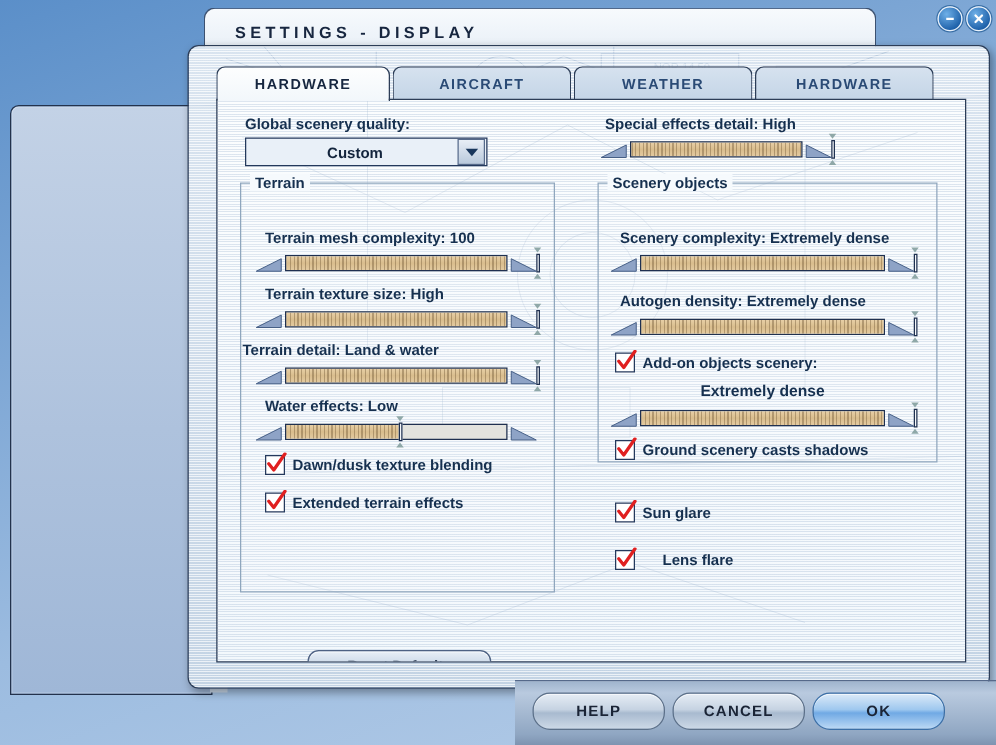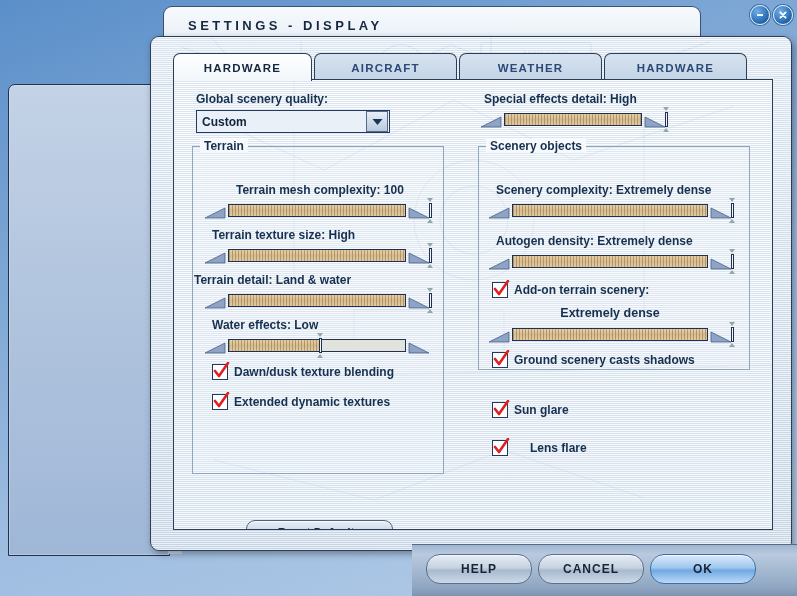--- a/index.html
+++ b/index.html
@@ -133,20 +133,21 @@
   .group-title{
     position:absolute;font-size:12px;font-weight:bold;color:#16304f;
     background:#f6fafd;padding:0 4px;white-space:nowrap;
   }
 
   
   .combo{
     position:absolute;height:21px;border:1px solid #24395c;
     background:#e9f0f8;display:flex;align-items:center;
     cursor:pointer;
+    text-align:center;
   }
   .combo .cval{
     flex:1;padding-left:5px;font-size:12px;font-weight:bold;color:#13243d;
   }
   .combo .carrow{
     width:20px;height:19px;margin:0 1px 0 0;
     border:1px solid #55698a;
     background:linear-gradient(to bottom,#e8eef6,#b9c9dc);
     display:flex;align-items:center;justify-content:center;
   }
@@ -290,21 +291,21 @@
       <div class="carrow">
         <svg width="11" height="8" viewBox="0 0 11 8">
             <path d="M0.5 1 L10.5 1 L5.5 7 Z" fill="#18365c"></path>
           </svg>
       </div>
     </div>
 
     <div class="group" style="left:18px;top:66px;width:250px;height:326px;"></div>
     <div class="group-title" style="left:26px;top:59px;">Terrain</div>
 
-    <div class="lbl" style="left:38px;top:103px;margin-left:24px;">Terrain mesh complexity: 100</div>
+    <div class="lbl" style="left:38px;top:103px;">Terrain mesh complexity: 100</div>
     <div class="slider" style="left:30px;top:120px;width:226px;">
       <div class="arrow-l">
         <svg width="22" height="12" viewBox="0 0 22 12">
             <path d="M1 11 L21 1 L21 11 Z" fill="#8ea3c6" stroke="#465f86" stroke-width="0.8"></path>
           </svg>
       </div>
       <div class="track">
         <div class="fill" style="width:100%"></div>
       </div>
       <div class="thumb" style="left:226px;">
@@ -393,21 +394,21 @@
       </span>
       <span class="ctext">Dawn/dusk texture blending</span>
     </div>
 
     <div class="chk" style="left:38px;top:314px;">
       <span class="box">
         <svg width="18" height="18" viewBox="0 0 18 18">
             <path d="M3 9 L7 14 L16 1" stroke="#e02020" stroke-width="2.6" fill="none" stroke-linecap="round" stroke-linejoin="round"></path>
           </svg>
       </span>
-      <span class="ctext">Extended dynamic textures</span>
+      <span class="ctext">Extended terrain effects</span>
     </div>
 
     <div id="btn-reset">
       <span>Reset Defaults</span>
     </div>
 
     <div class="lbl" style="left:310px;top:12px;">Special effects detail: High</div>
     <div class="slider" style="left:306px;top:29px;width:186px;">
       <div class="arrow-l">
         <svg width="22" height="12" viewBox="0 0 22 12">
@@ -475,21 +476,21 @@
           </svg>
       </div>
     </div>
 
     <div class="chk" style="left:318px;top:202px;">
       <span class="box">
         <svg width="18" height="18" viewBox="0 0 18 18">
             <path d="M3 9 L7 14 L16 1" stroke="#e02020" stroke-width="2.6" fill="none" stroke-linecap="round" stroke-linejoin="round"></path>
           </svg>
       </span>
-      <span class="ctext">Add-on terrain scenery:</span>
+      <span class="ctext">Add-on objects scenery:</span>
     </div>
 
     <div class="lbl centered-lbl" style="left:314px;top:226px;width:244px;font-size:12.5px;">Extremely dense</div>
     <div class="slider" style="left:314px;top:244px;width:244px;">
       <div class="arrow-l">
         <svg width="22" height="12" viewBox="0 0 22 12">
             <path d="M1 11 L21 1 L21 11 Z" fill="#8ea3c6" stroke="#465f86" stroke-width="0.8"></path>
           </svg>
       </div>
       <div class="track">

